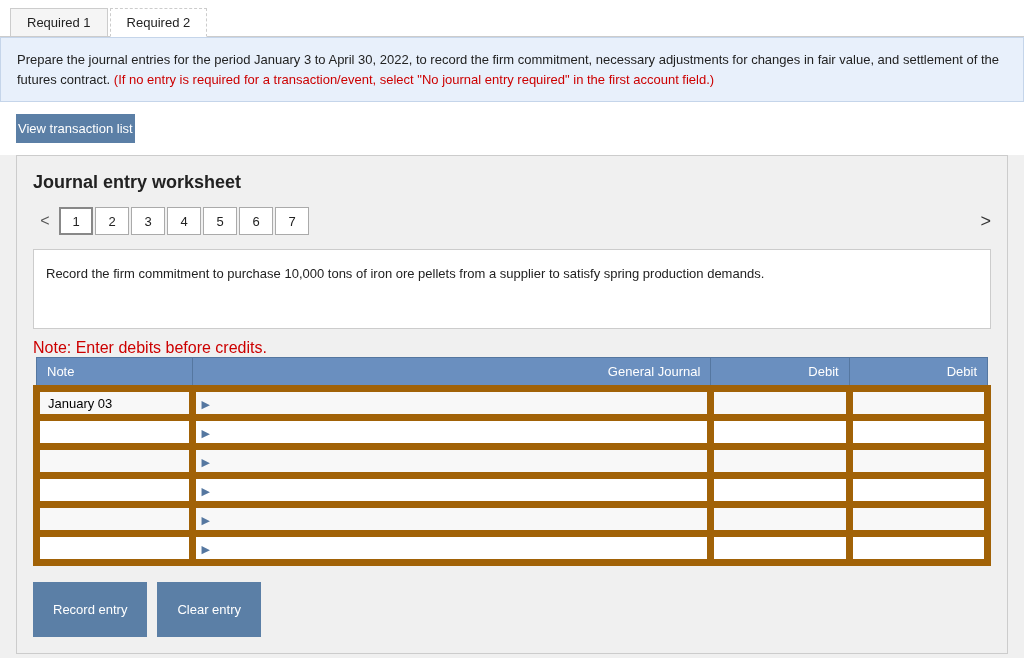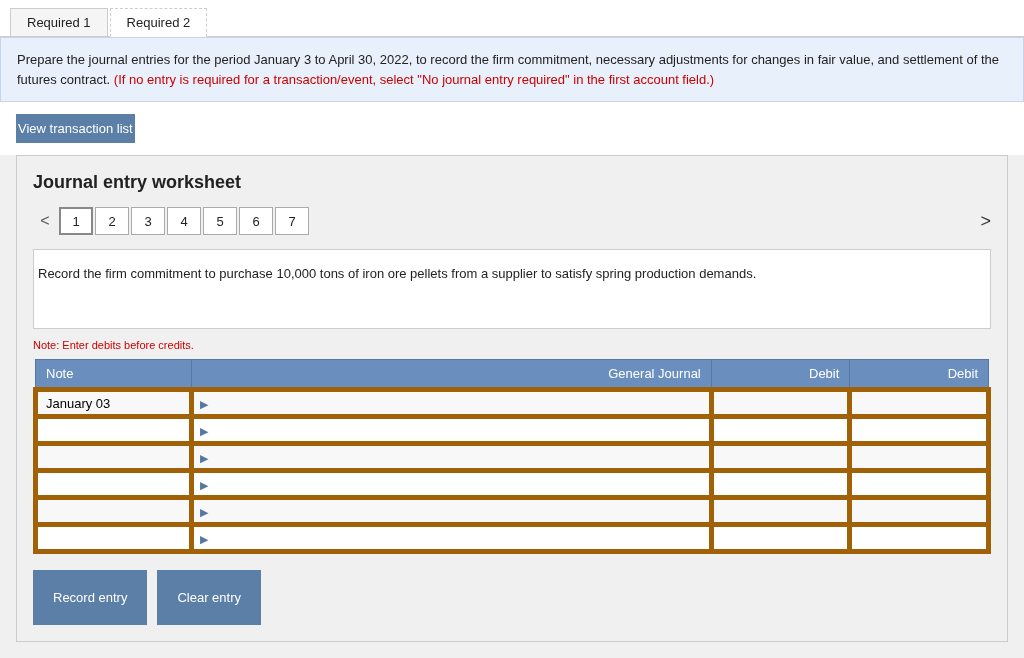--- a/index.html
+++ b/index.html
@@ -109,31 +109,30 @@
     .page-arrow-right {
       font-size: 18px;
       color: #333;
       cursor: pointer;
       margin-left: auto;
     }
 
     .entry-description-box {
       background: #fff;
       border: 1px solid #ccc;
-      padding: 14px 4px;
+      padding: 14px 12px;
       font-size: 13px;
       line-height: 1.6;
       margin-bottom: 10px;
       min-height: 80px;
     }
 
     .note-text {
       color: #cc0000;
-      font-size: 11px;
-      margin-bottom: 8px;
+      font-size: 16px;
     }
 
     .journal-table {
       width: 100%;
       border-collapse: collapse;
       margin-bottom: 16px;
     }
     .journal-table thead tr {
       background: #6a8fbf;
       color: #fff;
@@ -148,21 +147,21 @@
     .journal-table thead th.left {
       text-align: left;
     }
     .journal-table tbody tr {
       background: #fff;
     }
     .journal-table tbody tr:nth-child(odd) {
       background: #f8f8f8;
     }
     .journal-table tbody td {
-      border: 5px solid #a16207;
+      border: 7px solid #a16207;
       height: 26px;
       padding: 0 6px;
       font-size: 13px;
     }
     .journal-table tbody td.date-cell {
       width: 90px;
     }
     .journal-table tbody td.desc-cell {
       width: 300px;
       position: relative;

